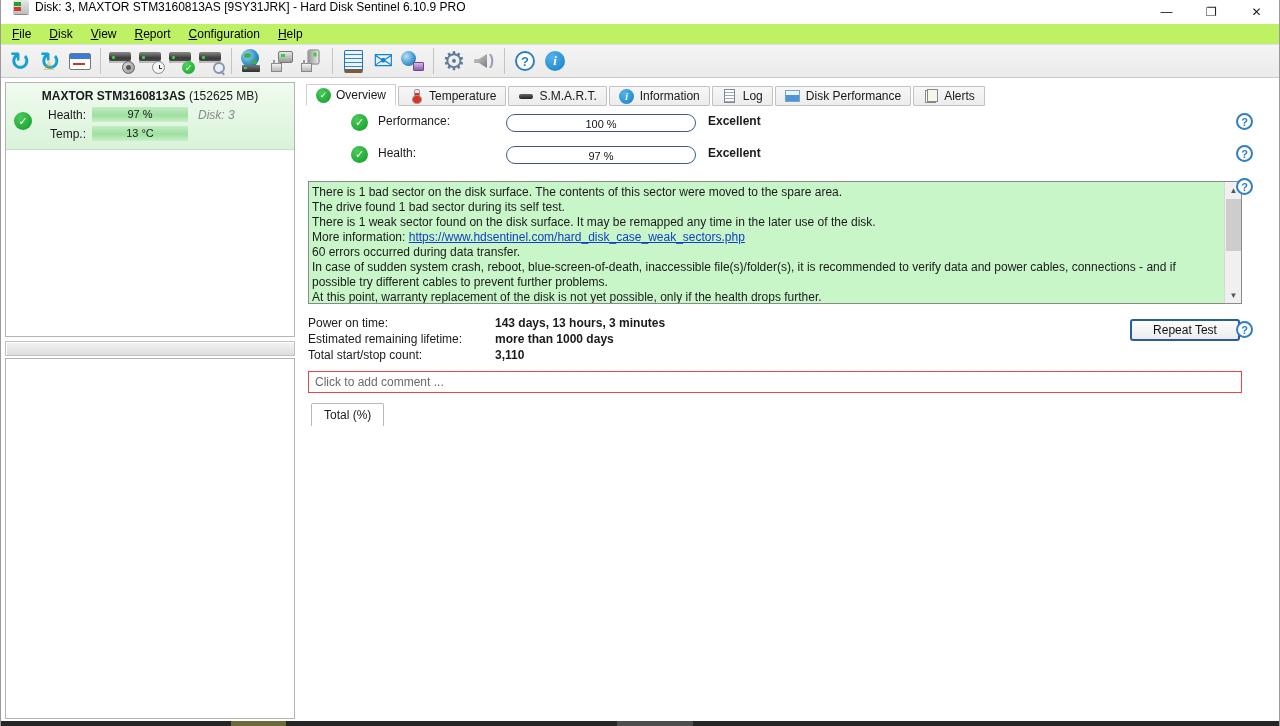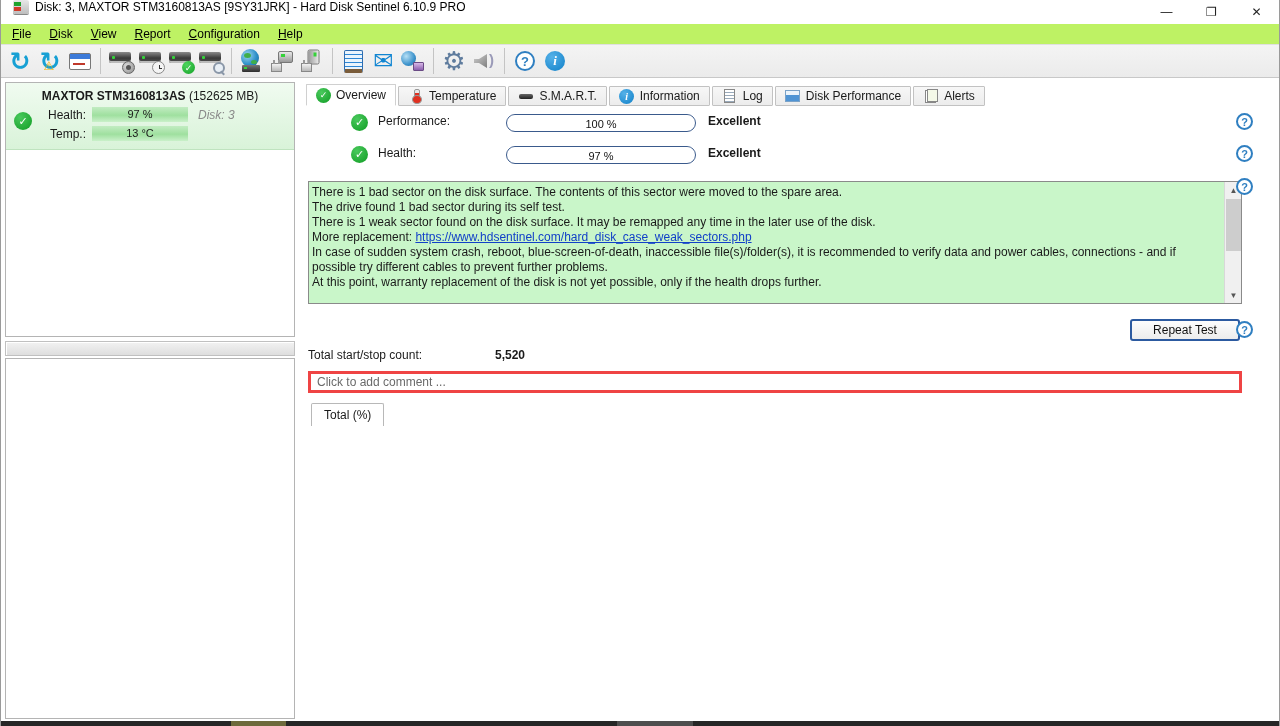--- a/index.html
+++ b/index.html
@@ -133,21 +133,21 @@
   .vscroll .arr { position:absolute; left:0; width:17px; height:16px; display:flex; align-items:center; justify-content:center; font-size:8px; color:#555; }
   .vscroll .arr.up { top:0; } .vscroll .arr.dn { bottom:0; }
   .vscroll .thumb { position:absolute; left:1px; top:17px; width:15px; height:52px; background:#cdcdcd; }
 
   
   .kv-row { position:absolute; left:10px; display:flex; }
   .kv-row .k { width:187px; }
   .kv-row .v { font-weight:bold; }
   .repeat-btn { position:absolute; left:832px; top:241px; width:110px; height:22px; background:linear-gradient(180deg,#fdfdfd,#ececec); border:2px solid #2c5aa0; border-radius:3px; font-size:12px; color:#111; display:flex; align-items:center; justify-content:center; font-family:inherit; }
 
-  .comment-box { position:absolute; left:10px; top:293px; width:934px; height:22px; border:3px solid #ef4444; font-size:12px; padding:0 6px; color:#333; font-family:inherit; background:#fff; }
+  .comment-box { position:absolute; left:10px; top:293px; width:934px; height:22px; border:1px solid #ef4444; font-size:12px; padding:0 6px; color:#333; font-family:inherit; background:#fff; }
   .comment-box::placeholder { color:#6a6a6a; }
 
   
   .chart-tab { position:absolute; left:13px; top:325px; height:23px; padding:0 12px; background:#fff; border:1px solid #b8b8b8; border-bottom:none; display:flex; align-items:center; font-size:12px; border-radius:2px 2px 0 0; z-index:2; }
   .chart-panel { position:absolute; left:13px; top:347px; width:946px; height:260px; border:1px solid #b0b0b0; background:linear-gradient(180deg,#fdfdfd 0%,#ededed 45%,#c3c3c3 100%); }
   .save-btn { position:absolute; left:4px; top:4px; width:20px; height:20px; background:linear-gradient(180deg,#fafafa,#e4e4e4); border:1px solid #9a9a9a; display:flex; align-items:center; justify-content:center; }
   .floppy { width:13px; height:13px; background:#7d8b9b; border-radius:1px; position:relative; }
   .floppy::before { content:""; position:absolute; left:3px; top:0; width:7px; height:5px; background:#e8e8e8; border:1px solid #555; }
   .floppy::after { content:""; position:absolute; left:2px; bottom:0; width:9px; height:5px; background:#f4f4f4; border:1px solid #555; border-bottom:none; }
   .plot { position:absolute; left:65px; top:30px; width:844px; height:146px; border:1px solid #1c1c1c; }
@@ -378,35 +378,44 @@
         </span>
         <span class="rating">Excellent</span>
       </div>
       <span class="circle-q help-abs" style="top:67px;width:17px;height:17px;font-size:11px;"></span>
 
       <div class="msg-block">
         <div class="msg-text">
           <div>There is 1 bad sector on the disk surface. The contents of this sector were moved to the spare area.</div>
           <div>The drive found 1 bad sector during its self test.</div>
           <div>There is 1 weak sector found on the disk surface. It may be remapped any time in the later use of the disk.</div>
-          <div><span>More replacement: </span><a href="#" title="https://www.hdsentinel.com/hard_disk_case_weak_sectors.php">https://www.hdsentinel.com/hard_disk_case_weak_sectors.php</a></div>
+          <div><span>More information: </span><a href="#" title="https://www.hdsentinel.com/hard_disk_case_weak_sectors.php">https://www.hdsentinel.com/hard_disk_case_weak_sectors.php</a></div>
+          <div>60 errors occurred during data transfer.</div>
           <div>In case of sudden system crash, reboot, blue-screen-of-death, inaccessible file(s)/folder(s), it is recommended to verify data and power cables, connections - and if possible try different cables to prevent further problems.</div>
           <div>At this point, warranty replacement of the disk is not yet possible, only if the health drops further.</div>
         </div>
         <div class="vscroll">
           <span class="arr up">▲</span>
           <span class="thumb"></span>
           <span class="arr dn">▼</span>
         </div>
       </div>
       <span class="circle-q help-abs" style="top:100px;width:17px;height:17px;font-size:11px;"></span>
 
+      <div class="kv-row" style="top:238px;">
+        <span class="k">Power on time:</span>
+        <span class="v">143 days, 13 hours, 3 minutes</span>
+      </div>
+      <div class="kv-row" style="top:254px;">
+        <span class="k">Estimated remaining lifetime:</span>
+        <span class="v">more than 1000 days</span>
+      </div>
       <div class="kv-row" style="top:270px;">
         <span class="k">Total start/stop count:</span>
-        <span class="v">5,520</span>
+        <span class="v">3,110</span>
       </div>
       <button class="repeat-btn">Repeat Test</button>
       <span class="circle-q help-abs" style="top:243px;width:17px;height:17px;font-size:11px;"></span>
 
       <input class="comment-box" type="text" placeholder="Click to add comment ..." style="">
 
       <div class="chart-tab">Total (%)</div>
 
     </div>
   </div>

